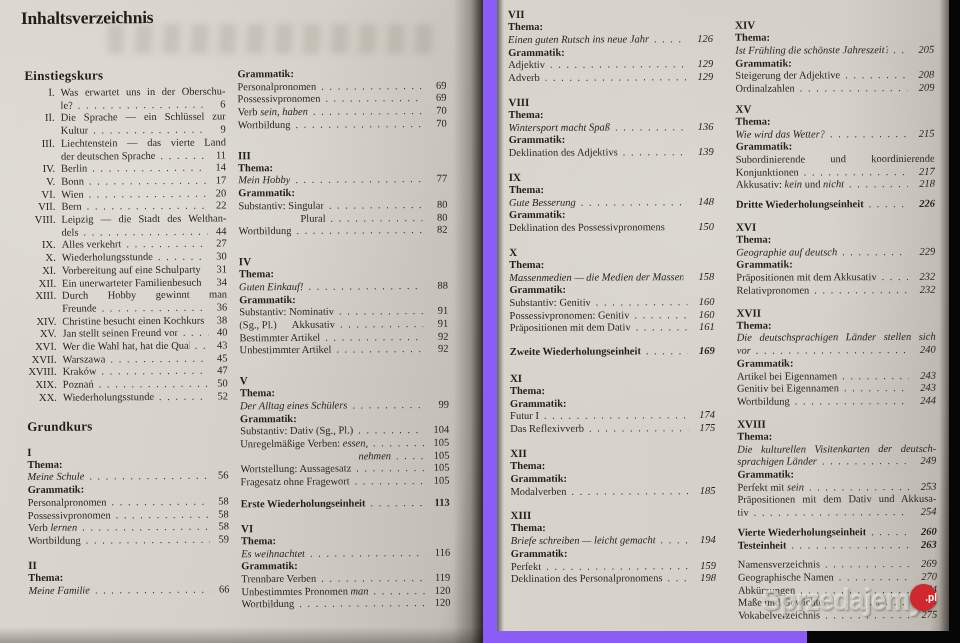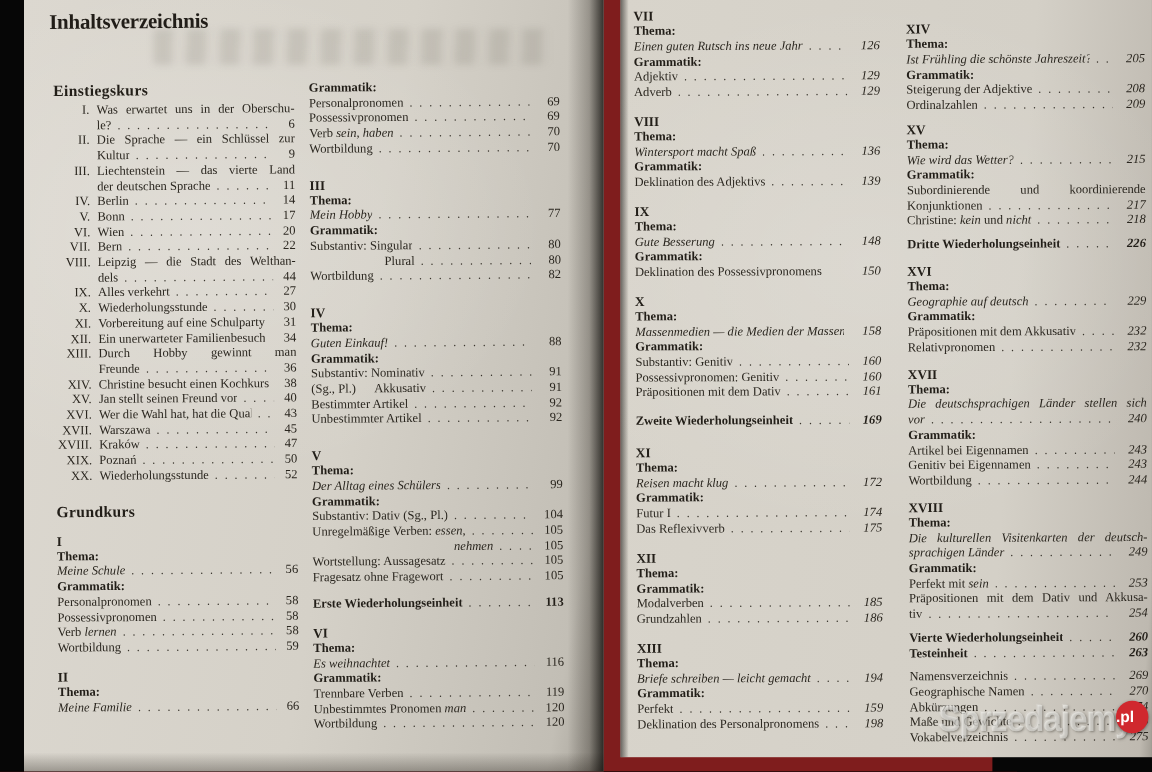--- a/index.html
+++ b/index.html
@@ -1,16 +1,16 @@
 <!DOCTYPE html>
 <html><head>
 <meta charset="utf-8">
 <style>
   html,body{margin:0;padding:0;width:960px;height:643px;background:#060606;overflow:hidden;}
-  #stage{position:relative;width:807px;height:643px;background:#7f1d1d;font-family:"Liberation Serif",serif;margin-left:20px;}
+  #stage{position:relative;width:807px;height:643px;background:#8b5cf6;font-family:"Liberation Serif",serif;}
 
   .page{position:absolute;}
   #left-page{left:0;top:0;width:483px;height:643px;
     background:
       radial-gradient(ellipse 420px 300px at 30% 30%, rgba(255,255,255,0.18), rgba(255,255,255,0) 70%),
       linear-gradient(100deg,#dcd8d0 0%,#d5d1c8 55%,#c2beb5 92%,#a39f96 100%);}
   #left-page::after{content:"";position:absolute;top:0;right:0;width:30px;height:100%;
     background:linear-gradient(to right,rgba(25,20,14,0) 0%,rgba(25,20,14,0.28) 60%,rgba(10,8,5,0.78) 100%);}
   #left-page::before{content:"";position:absolute;left:0;bottom:0;width:100%;height:16px;
     background:linear-gradient(to bottom,rgba(25,20,14,0),rgba(25,20,14,0.32));}
@@ -57,22 +57,22 @@
   .bold{font-weight:bold;color:#221e18;}
   .bold .dots{font-weight:normal;}
   .sp{width:100%;}
 
   #watermark{position:absolute;left:762px;top:583px;z-index:5;}
   #wm-text{font-family:"Liberation Sans",sans-serif;font-weight:bold;font-size:30px;letter-spacing:-1px;
     color:rgba(244,244,240,0.55);
     text-shadow:1px 1px 2px rgba(70,65,58,0.5), -1px -1px 1px rgba(255,255,255,0.25);
     display:inline-block;transform:scaleX(0.93);transform-origin:left center;}
   #wm-badge{position:absolute;left:148px;top:1px;width:27px;height:27px;border-radius:50%;
-    color:#fff;font-family:"Liberation Sans",sans-serif;font-weight:bold;font-size:13px;
-    display:flex;align-items:center;justify-content:flex-start;box-shadow:0 1px 3px rgba(0,0,0,0.45);}
+    color:#fff;font-family:"Liberation Sans",sans-serif;font-weight:bold;font-size:10px;
+    display:flex;align-items:center;justify-content:flex-end;box-shadow:0 1px 3px rgba(0,0,0,0.45);}
 </style>
 </head>
 <body>
 
 <div id="stage">
   <div id="left-page" class="page">
     <div class="ghost"></div>
     <div id="left-content">
       <div id="page-title">Inhaltsverzeichnis</div>
       <div class="col" data-col="l1">
@@ -475,49 +475,39 @@
           </div>
           <div class="sp" style="height: 11px;"></div>
           <div class="row bold">
             <span class="txt">Zweite Wiederholungseinheit</span>
             <span class="dots"></span>
             <span class="pg">169</span>
           </div>
           <div class="sp" style="height: 11px;"></div>
           <div class="unitnum">XI</div>
           <div class="lbl">Thema:</div>
-          <div class="row">
-            <span class="txt it">Reisen macht klug</span>
-            <span class="dots"></span>
-            <span class="pg">172</span>
-          </div>
           <div class="lbl">Grammatik:</div>
           <div class="row">
             <span class="txt">Futur I</span>
             <span class="dots"></span>
             <span class="pg">174</span>
           </div>
           <div class="row">
             <span class="txt">Das Reflexivverb</span>
             <span class="dots"></span>
             <span class="pg">175</span>
           </div>
           <div class="sp" style="height: 9px;"></div>
           <div class="unitnum">XII</div>
           <div class="lbl">Thema:</div>
           <div class="lbl">Grammatik:</div>
           <div class="row">
             <span class="txt">Modalverben</span>
             <span class="dots"></span>
             <span class="pg">185</span>
-          </div>
-          <div class="row">
-            <span class="txt">Grundzahlen</span>
-            <span class="dots"></span>
-            <span class="pg">186</span>
           </div>
           <div class="sp" style="height: 9px;"></div>
           <div class="unitnum">XIII</div>
           <div class="lbl">Thema:</div>
           <div class="row">
             <span class="txt it">Briefe schreiben — leicht gemacht</span>
             <span class="dots"></span>
             <span class="pg">194</span>
           </div>
           <div class="lbl">Grammatik:</div>
@@ -562,21 +552,21 @@
           <div class="lbl">Grammatik:</div>
           <div class="row">
             <span class="txt just">Subordinierende und koordinierende</span>
           </div>
           <div class="row">
             <span class="txt">Konjunktionen</span>
             <span class="dots"></span>
             <span class="pg">217</span>
           </div>
           <div class="row">
-            <span class="txt"><span>Christine: </span><span class="it">kein</span><span> und </span><span class="it">nicht</span></span>
+            <span class="txt"><span>Akkusativ: </span><span class="it">kein</span><span> und </span><span class="it">nicht</span></span>
             <span class="dots"></span>
             <span class="pg">218</span>
           </div>
           <div class="sp" style="height: 7px;"></div>
           <div class="row bold">
             <span class="txt">Dritte Wiederholungseinheit</span>
             <span class="dots"></span>
             <span class="pg">226</span>
           </div>
           <div class="sp" style="height: 7px;"></div>

